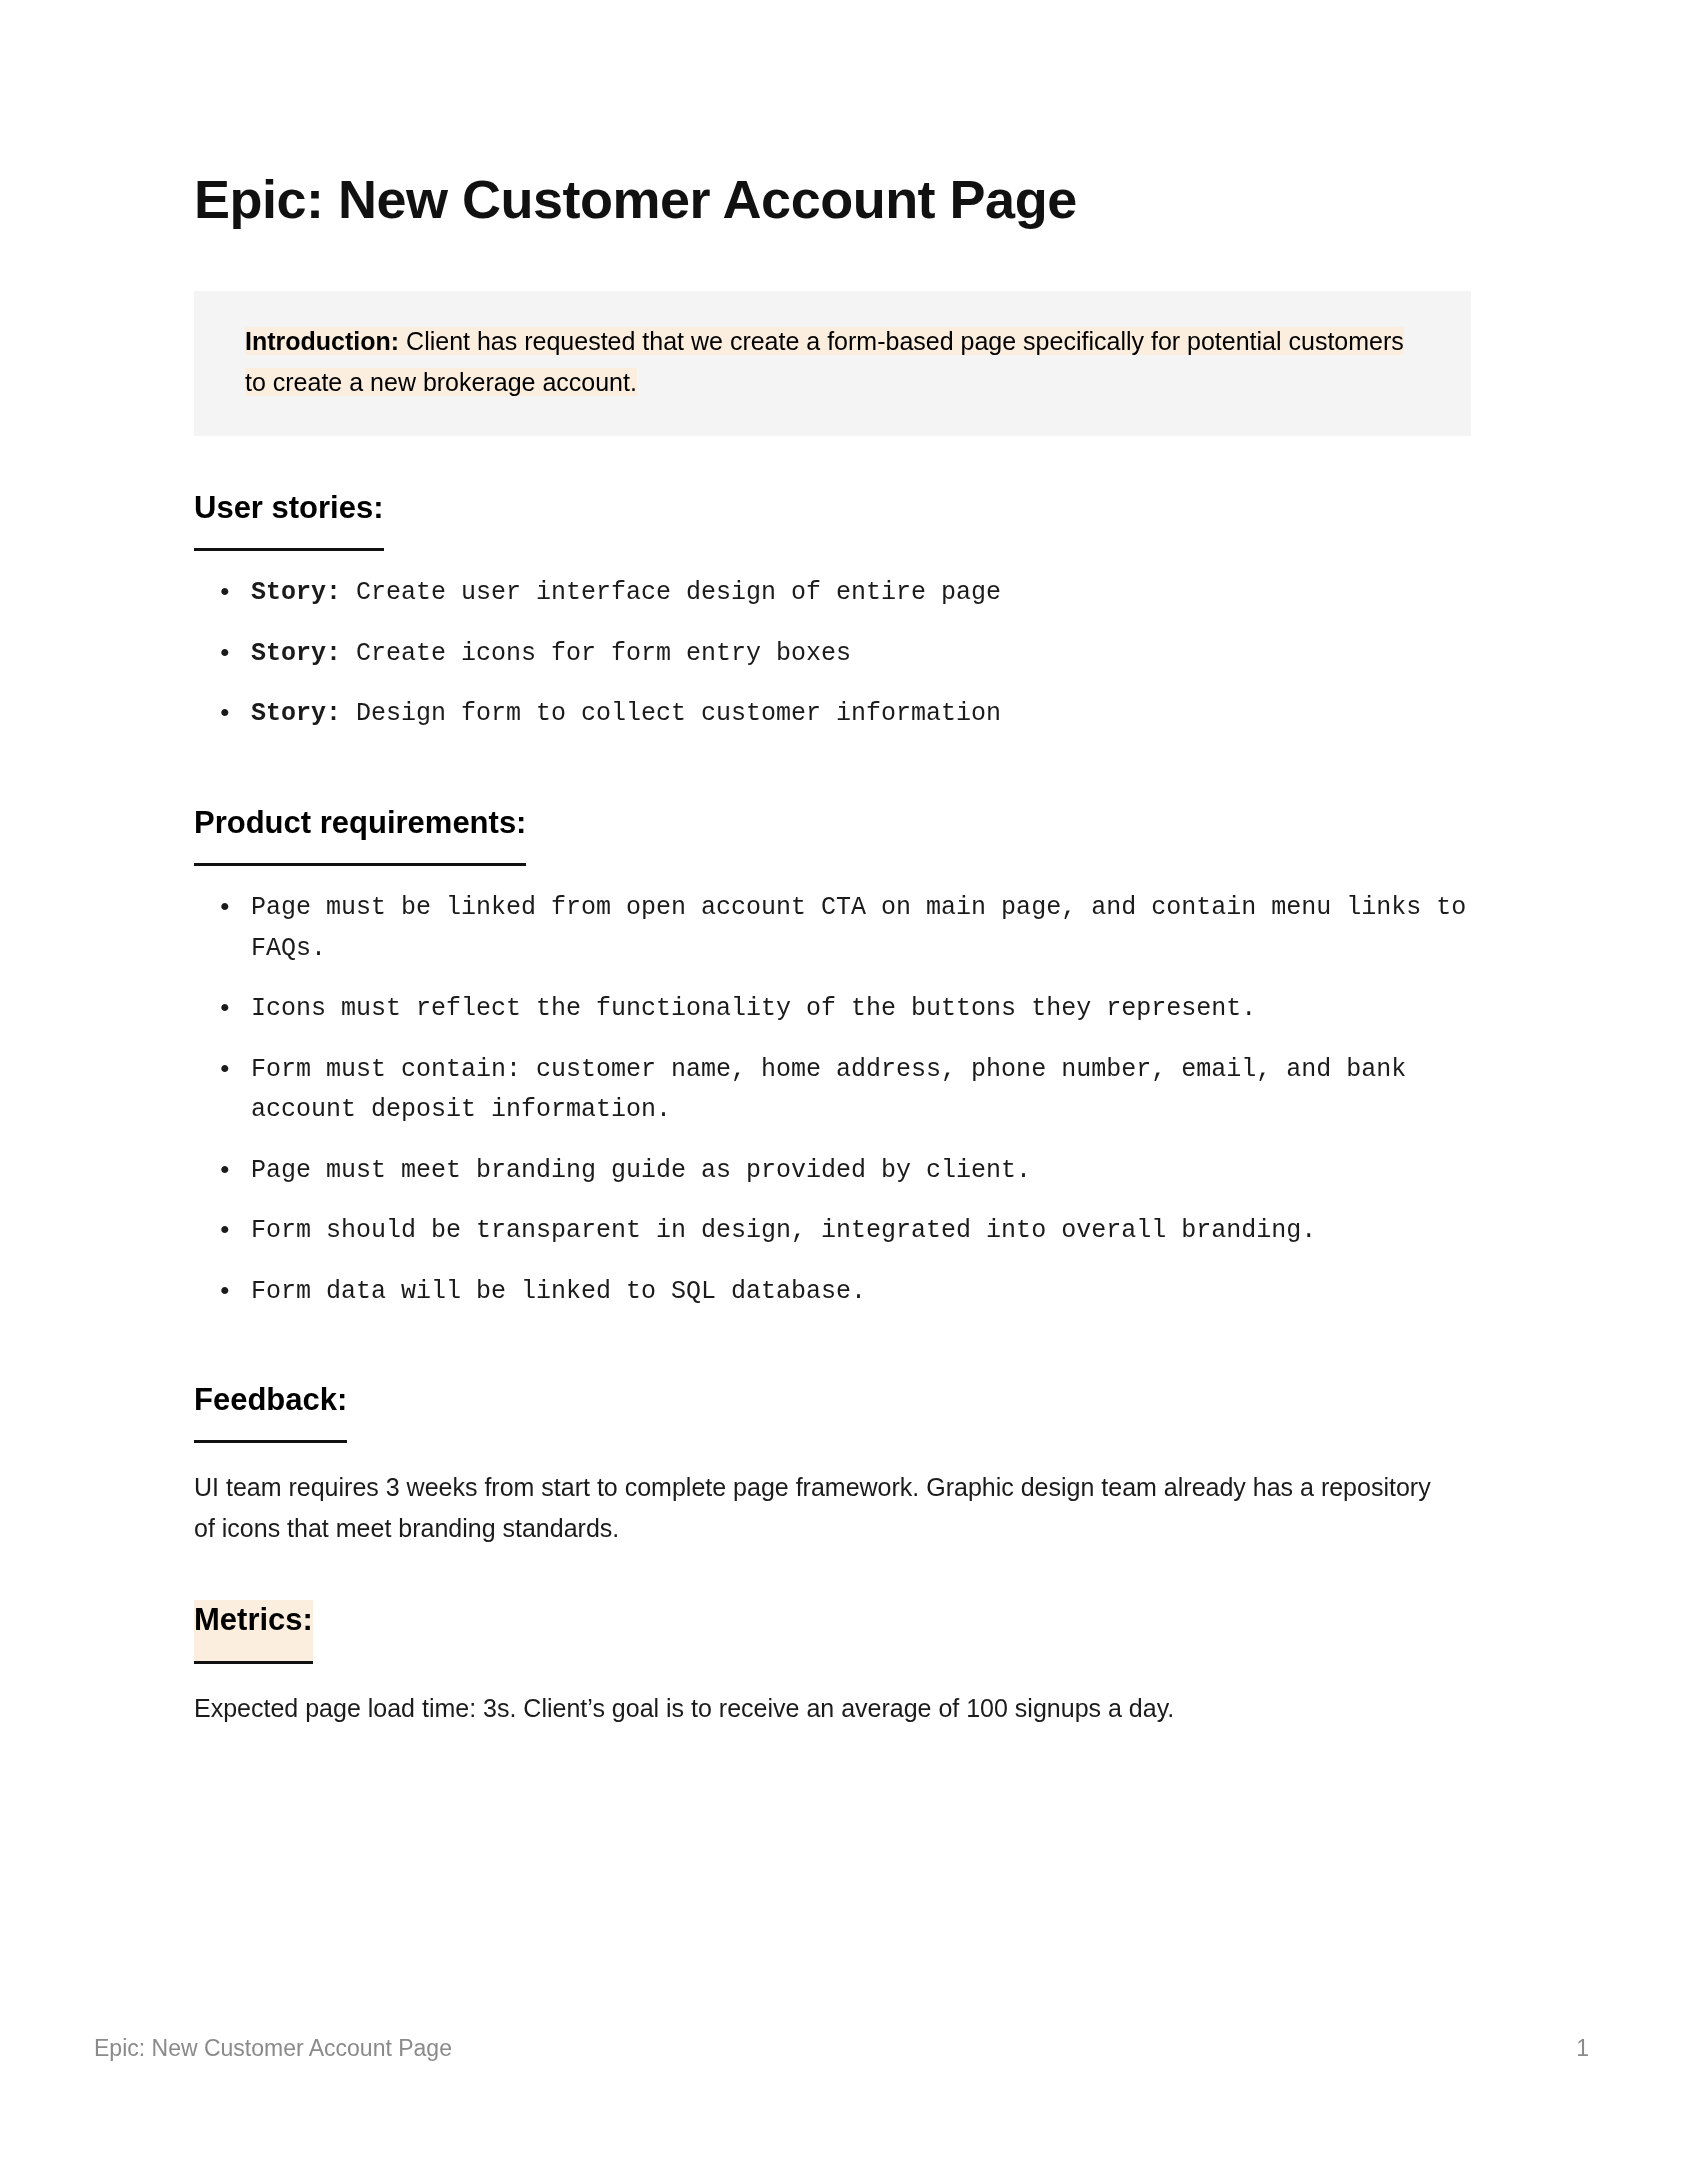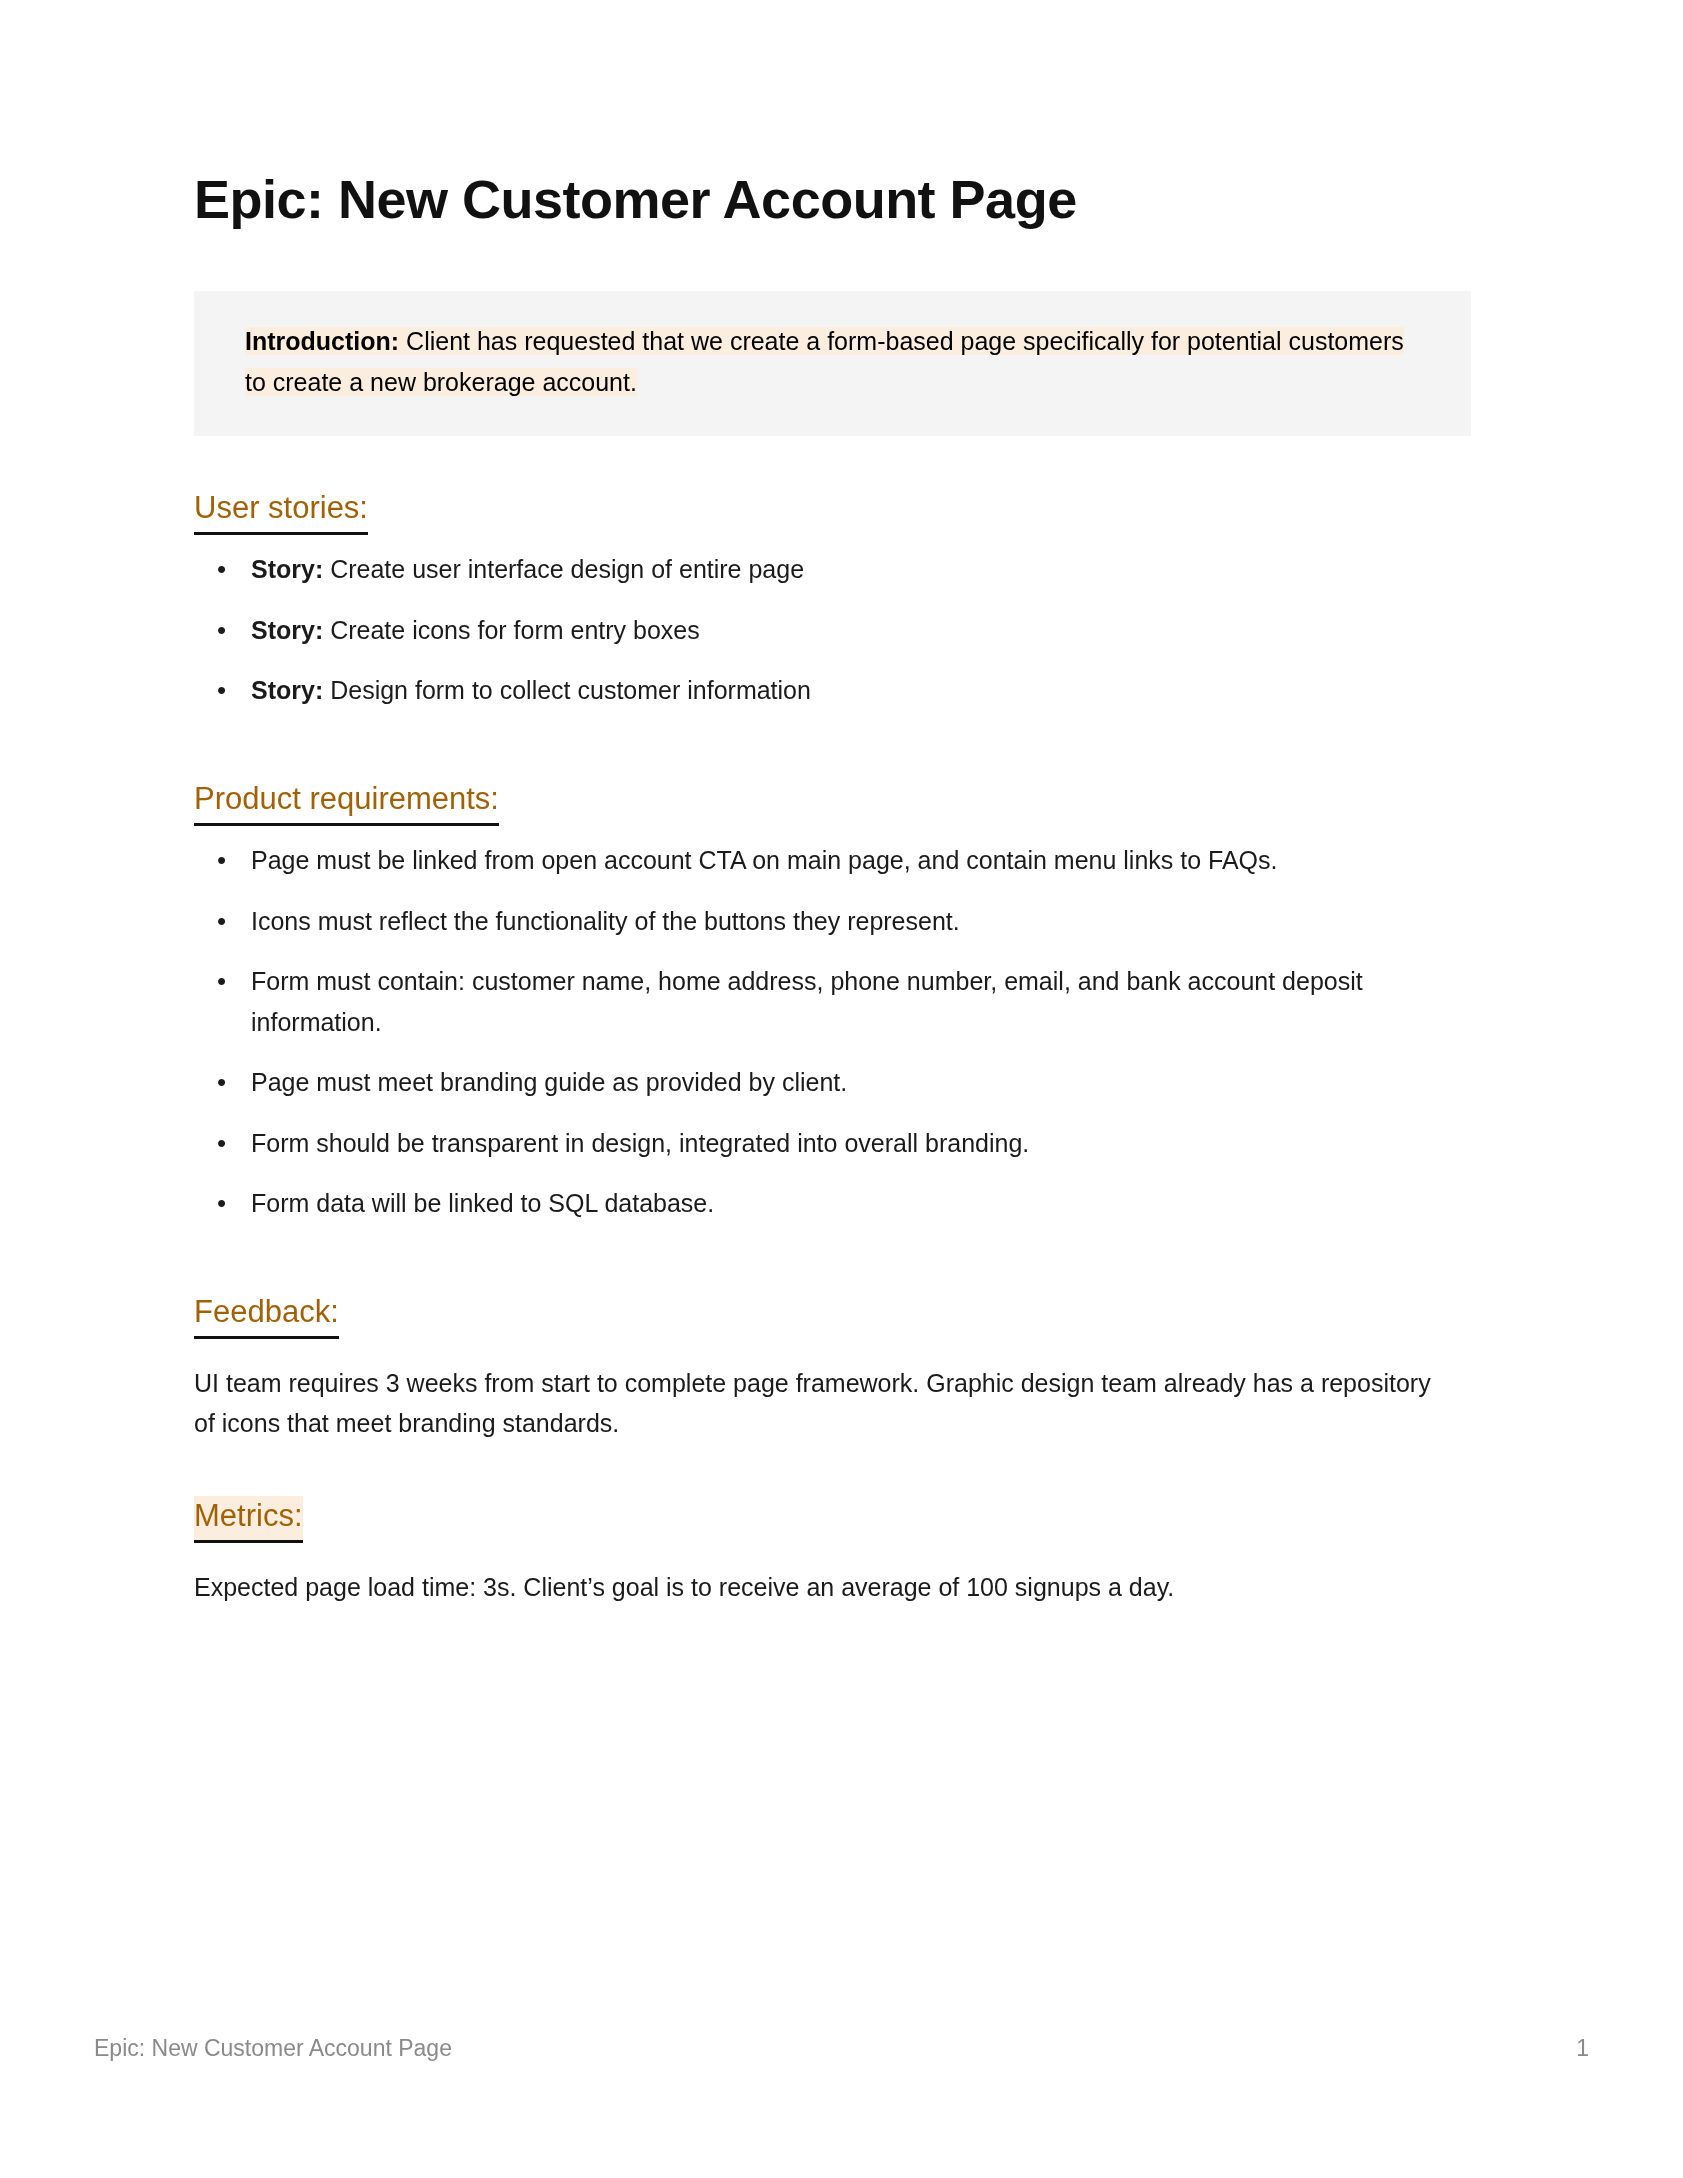--- a/index.html
+++ b/index.html
@@ -48,35 +48,36 @@
     color: #000000;
   }
   .hl {
     background: #fceede;
   }
   .intro-label {
     font-weight: bold;
   }
   h2.section {
     font-size: 31px;
-    font-weight: normal;
+    font-weight: bold;
     margin: 48px 0 10px 0;
     display: inline-block;
     border-bottom: 3px solid #111111;
-    padding-bottom: 4px;
+    padding-bottom: 20px;
     line-height: 1.3;
-    color: #a16207;
+    color: #000000;
   }
   h2.section.hl-head {
     background: #fceede;
   }
   ul.bullets {
-    margin: 4px 0 0 0;
+    margin: 12px 0 0 0;
     padding-left: 57px;
     list-style: none;
+    font-family: Liberation Mono, monospace;
   }
   ul.bullets li {
     font-size: 25px;
     line-height: 1.62;
     margin-bottom: 20px;
     position: relative;
     padding-left: 0;
     color: #1b1b1b;
   }
   ul.bullets li::before {

